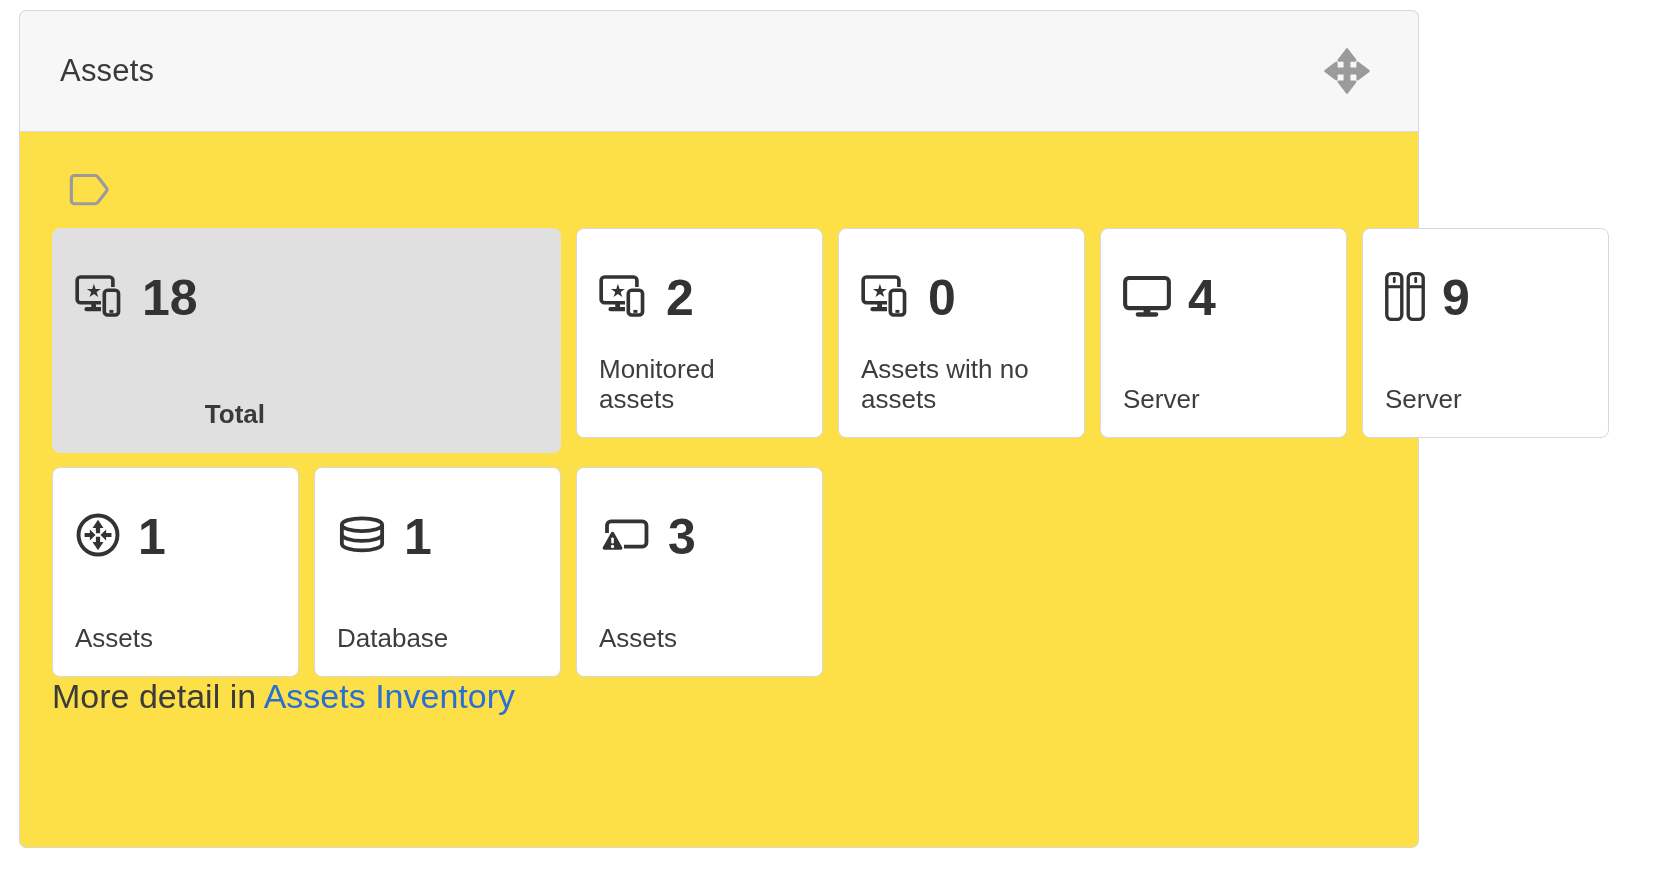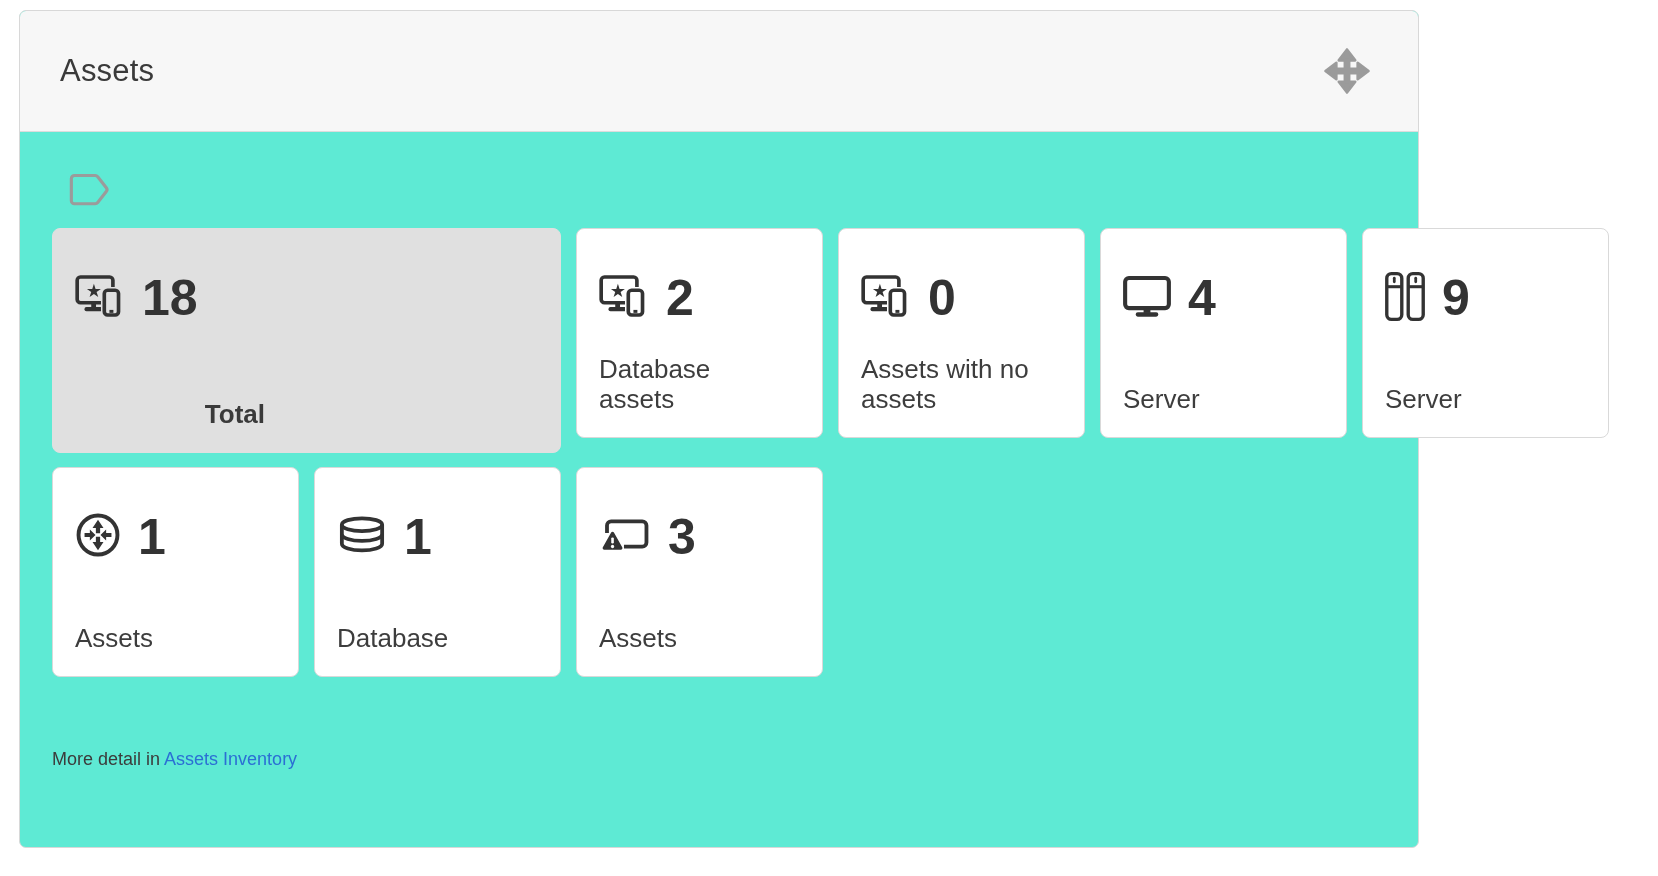--- a/index.html
+++ b/index.html
@@ -1,40 +1,40 @@
 <!DOCTYPE html>
 <html><head>
 <meta charset="utf-8">
 <style>
   * { box-sizing: border-box; margin: 0; padding: 0; }
   html,body { width:1658px; height:876px; background:#ffffff; overflow:hidden;
     font-family:"Liberation Sans","DejaVu Sans",sans-serif; }
   .panel { position:relative; margin:10px 0 0 19px; width:1400px; height:838px;
-    background:#5eead4; border:1px solid #d8d8d8; border-radius:7px; }
+    background:#fde047; border:1px solid #d8d8d8; border-radius:7px; }
   .panel-header { position:relative; height:121px; background:#f7f7f7;
     border-bottom:1px solid #dcdcdc; border-radius:6px 6px 0 0;
     display:flex; align-items:center; padding:0 46px 0 40px; }
   .panel-title { font-size:31px; color:#3a3a3a; letter-spacing:0.2px; }
   .move-handle { margin-left:auto; width:50px; height:50px; cursor:move; display:flex; }
   .panel-body { padding:40px 28px 0 32px; }
   .tag-btn { display:inline-flex; margin-left:16px; cursor:pointer; }
   .cards { margin-top:14px; display:grid; grid-template-columns:repeat(6,247px);
     column-gap:15px; row-gap:14px; align-items:start; }
   .card { --bg:#ffffff; height:210px; background:var(--bg);
     border:1px solid #d9d9d9; border-radius:8px;
     display:flex; flex-direction:column; padding:0 22px; cursor:pointer; }
   .card.highlight { --bg:#e0e0e0; background:var(--bg); border-color:#e0e0e0; height:225px;
     grid-column:span 2; }
   .stat { display:flex; align-items:center; gap:17px; margin-top:40px; color:#333333; }
   .stat svg { flex:none; }
   .num { font-size:50px; font-weight:700; color:#333333; }
   .label { margin-top:auto; margin-bottom:22px; font-size:26px; line-height:1.15;
     color:#3d3d3d; max-width:190px; }
   .card.highlight .label { font-weight:700; color:#3a3a3a;text-align:right; }
-  .footer { margin-top:72px; font-size:18px; color:#3b3b3b; }
+  .footer { font-size:34px; color:#3b3b3b; }
   .footer a { color:#2b6fd4; text-decoration:none; cursor:pointer; }
 </style>
 </head>
 <body>
 
 <div class="panel">
 
   <div class="panel-header">
     <div class="panel-title">Assets</div>
     <span class="move-handle">
@@ -87,21 +87,21 @@
               <text x="11.3" y="13.1" font-size="11" font-family="DejaVu Sans" text-anchor="middle" fill="currentColor">★</text>
               <rect x="9.7" y="16.8" width="2.9" height="3" fill="currentColor"></rect>
               <rect x="5.6" y="19.4" width="11" height="2.5" rx="1.2" fill="currentColor"></rect>
               <rect x="15.6" y="7.2" width="12.4" height="18.6" rx="3" fill="var(--bg)"></rect>
               <rect x="17.6" y="9.2" width="8.6" height="15" rx="2" stroke="currentColor" stroke-width="2.2" fill="var(--bg)"></rect>
               <line x1="20.7" y1="22" x2="23.1" y2="22" stroke="currentColor" stroke-width="1.8"></line>
             </svg>
           </span>
           <span class="num">2</span>
         </div>
-        <div class="label">Database assets</div>
+        <div class="label">Monitored assets</div>
       </div>
 
       <div class="card">
         <div class="stat">
           <span>
             <svg width="50" height="43" viewBox="0 0 30 26" fill="none">
               <rect x="1.2" y="1.2" width="21.6" height="15.6" rx="2" stroke="currentColor" stroke-width="2.2"></rect>
               <text x="11.3" y="13.1" font-size="11" font-family="DejaVu Sans" text-anchor="middle" fill="currentColor">★</text>
               <rect x="9.7" y="16.8" width="2.9" height="3" fill="currentColor"></rect>
               <rect x="5.6" y="19.4" width="11" height="2.5" rx="1.2" fill="currentColor"></rect>

